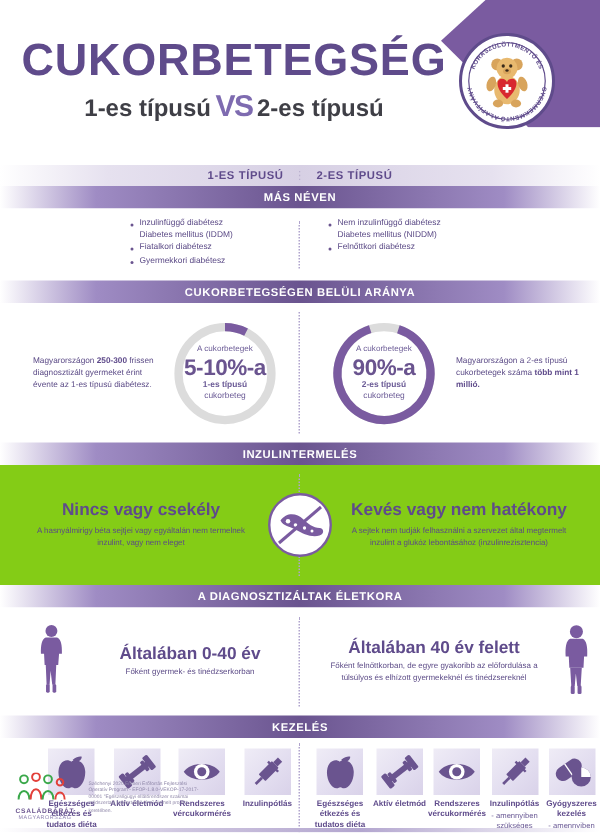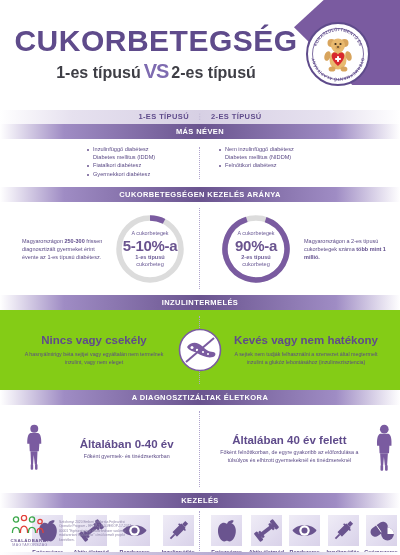--- a/index.html
+++ b/index.html
@@ -93,21 +93,21 @@
 
   
   .insulinrow{position:relative;height:80px;background:#84cc16;display:flex;align-items:center;justify-content:center;}
   .ins-side{width:160px;text-align:center;}
   .ins-h{font-size:11.5px;font-weight:bold;color:#5f4b8b;line-height:13px;margin-bottom:4px;}
   .ins-p{font-size:5.3px;line-height:7.6px;color:#5b4a86;padding:0 6px;}
   .ins-badge{width:44px;height:44px;position:relative;margin:0 4px;}
   .ins-badge svg{position:absolute;inset:0;}
 
   
-  .agerow{position:relative;height:88px;background:#fff;display:flex;align-items:center;}
+  .agerow{position:relative;height:72px;background:#fff;display:flex;align-items:center;}
   .fig{width:26px;height:52px;position:relative;}
   .fig svg{position:absolute;inset:0;}
   .agebox{width:170px;text-align:center;}
   .age-h{font-size:11.5px;font-weight:bold;color:#5f4b8b;line-height:13px;margin-bottom:2px;}
   .age-p{font-size:5.3px;line-height:7.4px;color:#5b4a86;padding:0 4px;}
 
   
   .treat{position:relative;background:#fff;padding-top:7px;height:101px;box-sizing:border-box;}
   .treat .divider{
     position:absolute;left:199px;top:3px;height:92px;width:0;border-left:1px dotted #b0a4cd;
@@ -204,21 +204,21 @@
       <ul>
         <li>
           <span>Nem inzulinfüggő diabétesz</span>
           <span class="sub">Diabetes mellitus (NIDDM)</span>
         </li>
         <li>Felnőttkori diabétesz</li>
       </ul>
     </div>
   </div>
 
-  <div class="bar">CUKORBETEGSÉGEN KEZELÉS ARÁNYA</div>
+  <div class="bar">CUKORBETEGSÉGEN BELÜLI ARÁNYA</div>
   <div class="donutrow">
     <div class="divider" style="position:absolute;left:199px;top:6px;bottom:6px;width:0;border-left:1px dotted #b0a4cd;"></div>
 
     <div class="sidetext l">
       Magyarországon <b>250-300</b> frissen diagnosztizált gyermeket érint évente az 1-es típusú diabétesz.
     </div>
 
     <div class="donut" style="margin-left:4px;">
       <svg viewBox="0 0 76 76">
         <circle cx="38" cy="38" r="31" fill="none" stroke="#dcdcdc" stroke-width="5.5"></circle>

